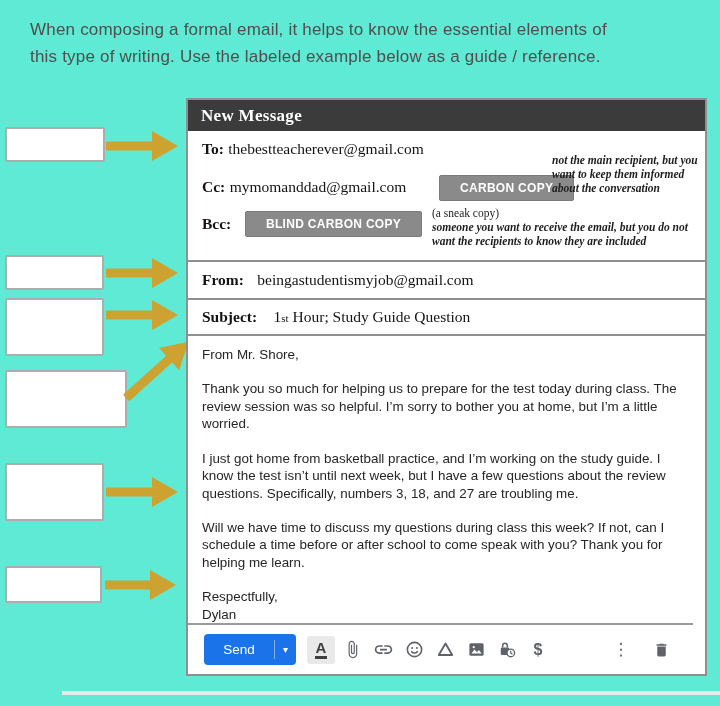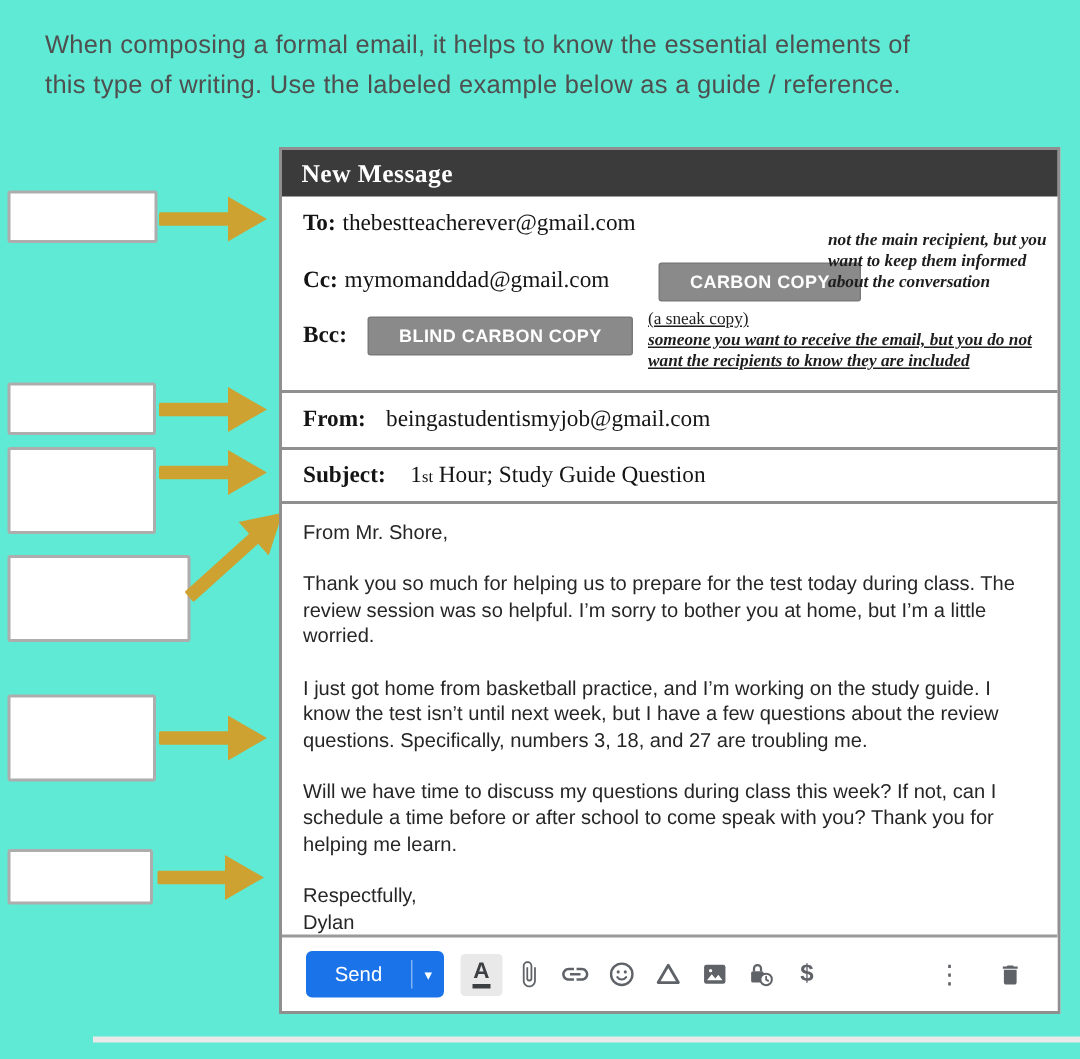--- a/index.html
+++ b/index.html
@@ -34,21 +34,21 @@
   .row-to  { position:absolute; left:14px; top:9px;  }
   .row-cc  { position:absolute; left:14px; top:47px; }
   .row-bcc { position:absolute; left:14px; top:84px; }
   .badge { display:inline-block; background:#8a8a8a; border:1px solid #7a7a7a; color:#fff;
            font-weight:bold; font-size:12px; letter-spacing:.3px; padding:5px 20px; border-radius:2px; }
   .cc-badge  { position:absolute; left:251px; top:44px; }
   .bcc-badge { position:absolute; left:57px;  top:80px; }
   .side-note { font-family:"Liberation Serif", serif; font-style:italic; font-weight:bold;
                font-size:11.5px; line-height:1.2; color:#1d1d1d; }
   .cc-note  { position:absolute; left:364px; top:23px; width:152px; }
-  .bcc-note { position:absolute; left:244px; top:76px; width:266px;text-decoration:underline; }
+  .bcc-note { position:absolute; left:244px; top:76px; width:266px; }
   .bcc-note .note-title { font-style:normal; font-weight:normal; display:block;
                           font-family:"Liberation Serif", serif; font-size:11.5px; color:#1d1d1d; }
 
   .row-from    { position:absolute; left:0; right:0; top:160px; height:38px;
                  border-top:2px solid #8f8f8f; padding:9px 0 0 14px; }
   .row-subject { position:absolute; left:0; right:0; top:198px; height:36px;
                  border-top:2px solid #8f8f8f; padding:8px 0 0 14px; }
   .row-from .fvalue { margin-left:9px; }
   .row-subject .fvalue { margin-left:12px; }
   .ordinal { font-size:11px; }
@@ -56,21 +56,21 @@
   .body-area { position:absolute; left:0; right:0; top:234px; bottom:51px;
                border-top:2px solid #8f8f8f; padding:10px 12px 0 14px;
                font-size:13.4px; line-height:1.3; color:#262626; }
   .body-area p { margin:0 0 17px 0; }
   .sig-line { position:relative; }
   .sig-annotation { position:absolute; left:95px; top:-5px; white-space:nowrap;
                     color:#1b5ec4; font-family:"Liberation Serif", serif; font-size:20px;
                     letter-spacing:-.5px; }
 
   
-  .toolbar { position:absolute; left:0; right:0; bottom:0; height:51px; background:#fff;
+  .toolbar { position:absolute; left:0; right:12px; bottom:0; height:51px; background:#fff;
              border-top:2px solid #9b9b9b; display:flex; align-items:center; padding:0 12px 0 16px; }
   .send-btn { display:flex; align-items:center; width:92px; height:31px; background:#1a73e8;
               border-radius:4px; color:#fff; font-size:13.5px; cursor:pointer; }
   .send-label { flex:1; text-align:center; }
   .send-divider { width:1px; height:19px; background:rgba(255,255,255,.45); }
   .send-caret { width:21px; text-align:center; font-size:10px; }
   .tb-icon { width:28px; height:28px; display:flex; align-items:center; justify-content:center;
              margin-left:3px; color:#5f6368; }
   .tb-icon svg { display:block; }
   .fmt-slot { margin-left:11px; background:#e9e9e9; border-radius:3px; }

